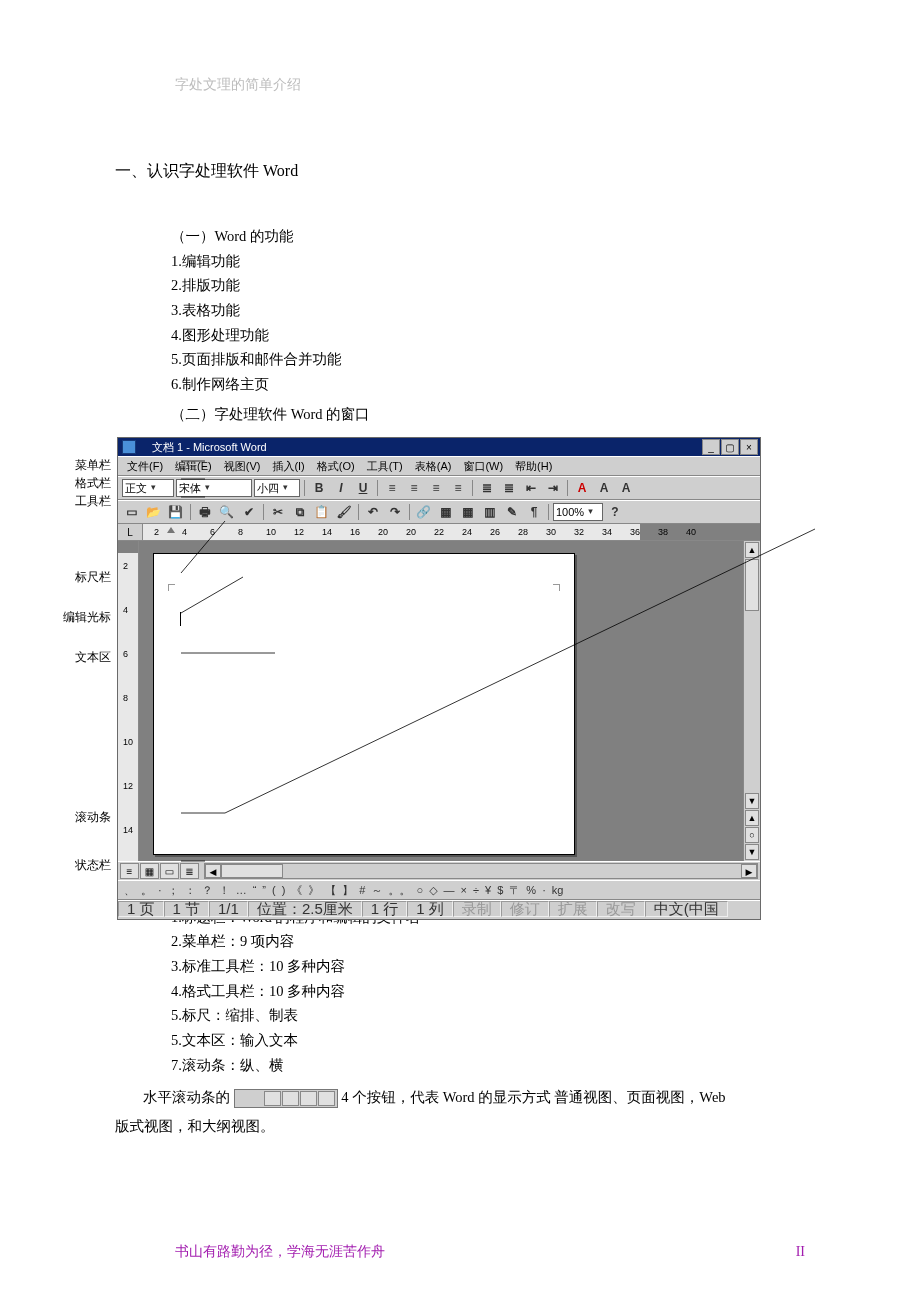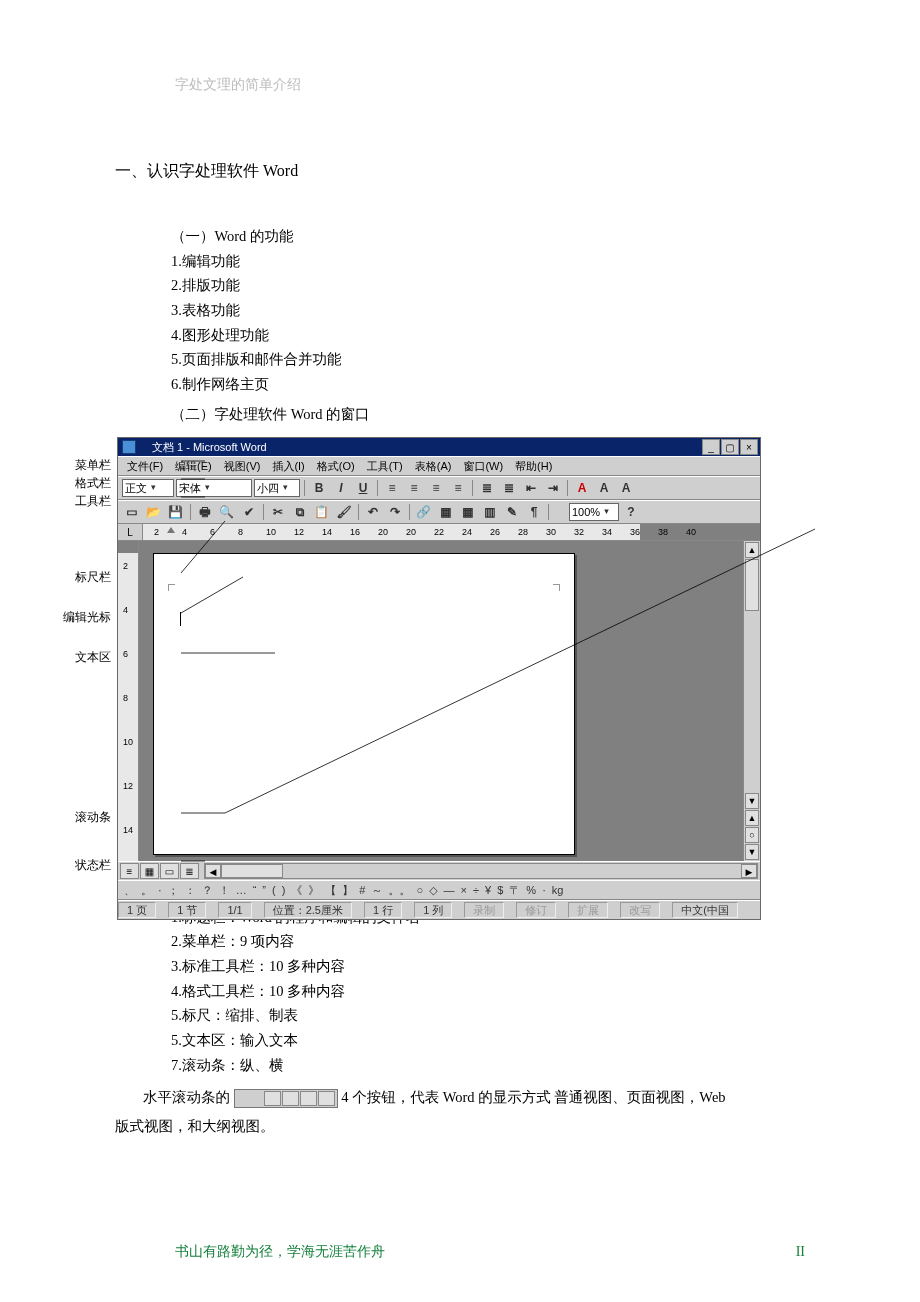--- a/index.html
+++ b/index.html
@@ -38,21 +38,21 @@
   }
   .footer {
     position: absolute;
     bottom: 38px;
     left: 0;
     width: 100%;
     display: flex;
     justify-content: space-between;
     box-sizing: border-box;
     padding: 0 115px;
-    color: #15803d;
+    color: #a21caf;
     font-size: 14px;
   }
   .footer-left { margin-left: 60px; }
 
   
   .fig-wrap {
     display: flex;
     align-items: flex-start;
     margin: 10px 0 0 -70px;
   }
@@ -184,21 +184,21 @@
   .hscroll { flex:1; height:14px; background:#cfcfcf; border:1px solid #888; margin-left:4px; display:flex;}
   .hscroll .sbtn{ width:14px; border:1px solid #888; background:#e0e0e0; font-size:9px; text-align:center;}
   .hscroll .thumb{ width:60px; background:#e0e0e0; border:1px solid #888;}
   .sym-row {
     background:#cfcfcf; height:18px; border-top:1px solid #fff; border-bottom:1px solid #888;
     display:flex; align-items:center; gap:6px; padding:0 6px; font-size:11px; color:#333;
     overflow:hidden;
   }
   .statusbar {
     background:#cfcfcf; height:18px; border-top:1px solid #fff;
-    display:flex; align-items:center; gap:12px; font-size:11px; color:#333;
+    display:flex; gap:0; font-size:15px; color:#333;
   }
   .statusbar .cell { border:1px inset #eee; padding:0 8px; height:14px; display:flex; align-items:center;}
   .statusbar .dim { color:#999; }
 
   
   .fig-container { position: relative; }
   .anno-svg {
     position:absolute;
     top:0; left:0;
     pointer-events:none;
@@ -329,21 +329,21 @@
           <span class="tbtn">↶</span>
           <span class="tbtn">↷</span>
           <span class="sep"></span>
           <span class="tbtn">🔗</span>
           <span class="tbtn">▦</span>
           <span class="tbtn">▦</span>
           <span class="tbtn">▥</span>
           <span class="tbtn">✎</span>
           <span class="tbtn">¶</span>
           <span class="sep"></span>
-          <span class="combo" style="width:44px;margin-left:16px;">
+          <span class="combo" style="width:44px;">
               <span>100%</span>
               <span class="arr">▾</span>
             </span>
           <span class="tbtn">?</span>
         </div>
 
         <div class="ruler-row">
           <div class="ruler-corner">L</div>
           <div class="h-ruler" id="hruler">
             <div class="shade"></div>

